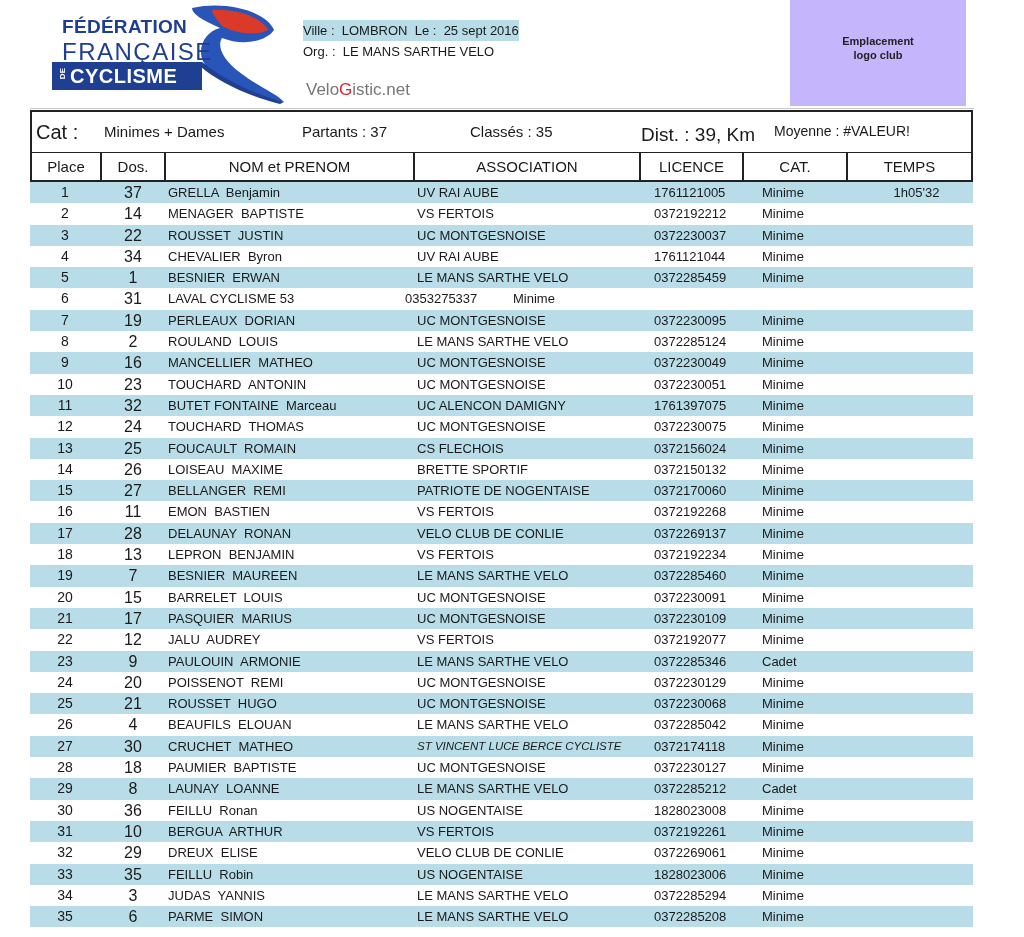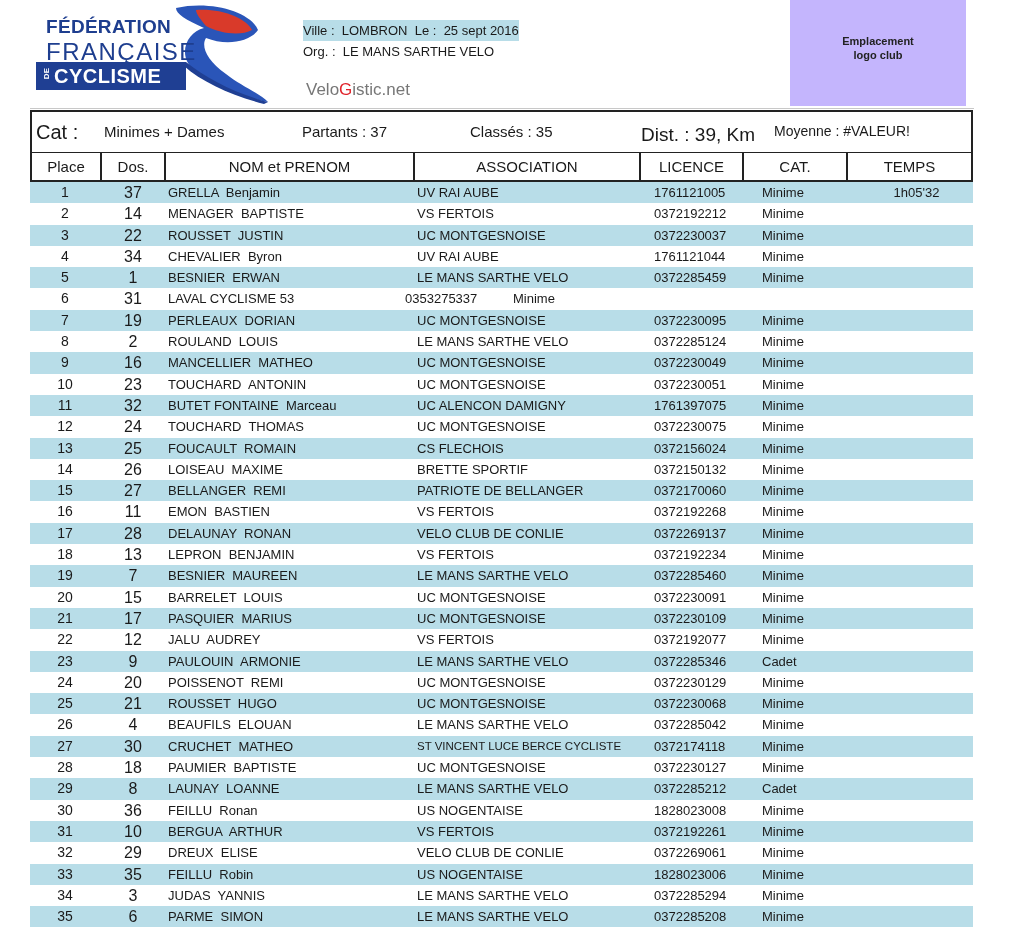--- a/index.html
+++ b/index.html
@@ -1,20 +1,20 @@
 <!DOCTYPE html>
 <html><head>
 <meta charset="utf-8">
 <style>
   * { box-sizing: border-box; margin: 0; padding: 0; }
   body {
     width: 1024px; height: 937px; background: #ffffff; position: relative;
     font-family: "Liberation Sans", sans-serif; color: #1a1a1a; overflow: hidden;
   }
-  .logo { position: absolute; left: 36px; top: 2px; width: 240px; height: 104px; }
+  .logo { position: absolute; left: 52px; top: 2px; width: 240px; height: 104px; }
   .logo svg { position: absolute; left: 0; top: 0; }
   .logo-text1 { position: absolute; left: 10px; top: 14px; font-weight: bold; font-size: 19px; color: #1e3e8f; letter-spacing: 0.3px; }
   .logo-text2 { position: absolute; left: 10px; top: 36px; font-size: 24px; color: #1e3e8f; letter-spacing: 1.5px; }
   .logo-band { position: absolute; left: 0; top: 60px; width: 150px; height: 28px; background: #1f3f93; }
   .logo-de { position: absolute; left: 6px; top: 66px; font-size: 8px; color: #fff; font-weight: bold; writing-mode: vertical-rl; transform: rotate(180deg); }
   .logo-text3 { position: absolute; left: 18px; top: 63px; font-weight: bold; font-size: 20px; color: #ffffff; letter-spacing: 0.5px; }
 
   .header-info { position: absolute; left: 303px; top: 20px; font-size: 20px; line-height: 26px; color: #1a1a1a; }
   .header-info .row { white-space: pre; }
   .velogistic { position: absolute; left: 306px; top: 80px; font-size: 17px; color: #777; }
@@ -32,21 +32,21 @@
   .head div { border-right: 2px solid #222; font-size: 15px; text-align: center; line-height: 27px; }
   .head div:last-child { border-right: none; }
 
   .rows { position: absolute; left: 30px; top: 182px; width: 943px; }
   .row { height: 21.3px; display: flex; font-size: 13px; line-height: 21px; }
   .row:nth-child(odd) { background: #b8dde8; }
   .c-place { width: 70px; text-align: center; font-size: 14px; }
   .c-dos { width: 66px; text-align: center; font-size: 16px; }
   .c-name { width: 249px; padding-left: 2px; white-space: pre; }
   .c-assoc { width: 226px; padding-left: 2px; white-space: nowrap; overflow: hidden; }
-  .c-assoc.small { font-size: 11.5px; }
+  .c-assoc.small { font-size: 11.5px; font-style: italic; }
   .c-lic { width: 114px; padding-left: 13px; }
   .c-cat { width: 105px; padding-left: 7px; }
   .c-time { width: 113px; text-align: center; }
 </style>
 </head>
 <body>
 
 <div class="logo">
   <svg width="240" height="104" viewBox="0 0 240 104">
     <path d="M140 6 C175 -2 215 10 222 28 C214 40 190 44 170 36 C165 44 170 58 190 72 C205 84 225 92 232 100 C210 96 180 84 160 70 C140 55 150 30 168 26 C150 18 140 12 140 6 Z" fill="#2a55b8"></path>
@@ -215,21 +215,21 @@
       <div class="c-name">LOISEAU  MAXIME</div>
       <div class="c-assoc">BRETTE SPORTIF</div>
       <div class="c-lic">0372150132</div>
       <div class="c-cat">Minime</div>
       <div class="c-time"></div>
     </div>
     <div class="row">
       <div class="c-place">15</div>
       <div class="c-dos">27</div>
       <div class="c-name">BELLANGER  REMI</div>
-      <div class="c-assoc">PATRIOTE DE BELLANGER</div>
+      <div class="c-assoc">PATRIOTE DE NOGENTAISE</div>
       <div class="c-lic">0372170060</div>
       <div class="c-cat">Minime</div>
       <div class="c-time"></div>
     </div>
     <div class="row">
       <div class="c-place">16</div>
       <div class="c-dos">11</div>
       <div class="c-name">EMON  BASTIEN</div>
       <div class="c-assoc">VS FERTOIS</div>
       <div class="c-lic">0372192268</div>

